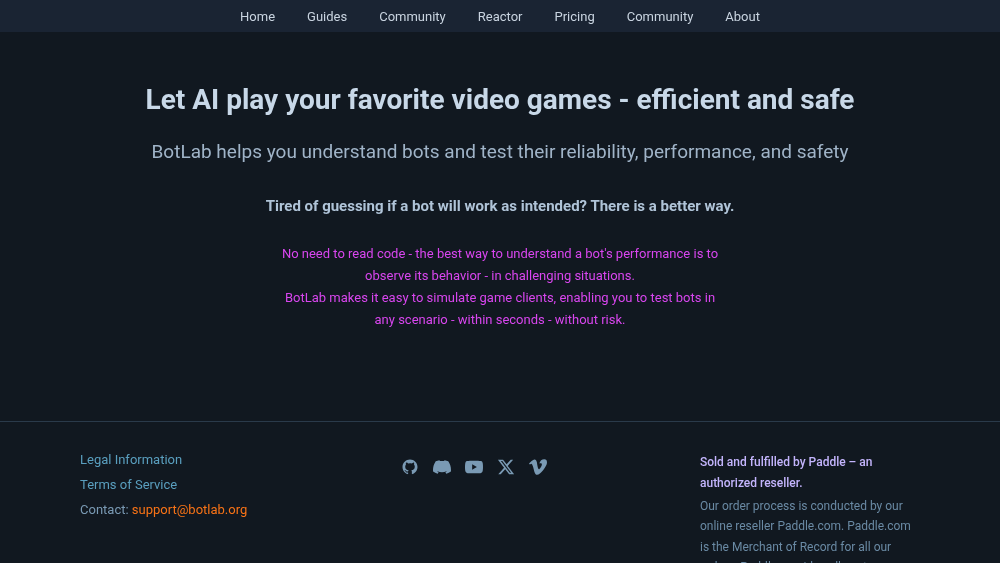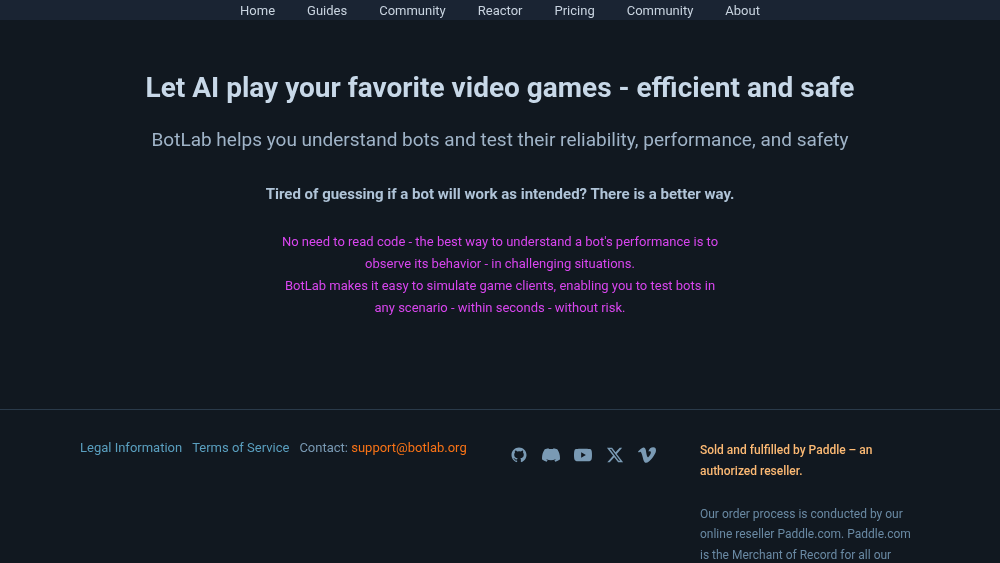--- a/index.html
+++ b/index.html
@@ -11,21 +11,21 @@
       min-height: 563px;
       width: 1000px;
     }
 
     
     nav {
       background-color: #1a2433;
       display: flex;
       justify-content: center;
       align-items: center;
-      height: 20px;
+      height: 32px;
       gap: 32px;
     }
     nav a {
       color: #c9d4e0;
       text-decoration: none;
       font-size: 13px;
       cursor: pointer;
     }
 
     
@@ -67,21 +67,21 @@
     footer {
       border-top: 1px solid #2a3a4a;
       margin: 60px 0 0;
       padding: 30px 80px 30px;
       display: flex;
       justify-content: space-between;
       align-items: flex-start;
     }
     .footer-left {
       display: flex;
-      flex-direction: row;
+      flex-direction: column;
       gap: 10px;
     }
     .footer-left a {
       color: #5a9fbf;
       text-decoration: none;
       font-size: 13px;
     }
     .footer-contact {
       font-size: 13px;
       color: #7a9ab4;
@@ -179,16 +179,16 @@
 
       <a class="footer-icon" title="Vimeo">
         <svg width="18" height="18" viewBox="0 0 24 24" fill="currentColor">
           <path d="M23.977 6.416c-.105 2.338-1.739 5.543-4.894 9.609-3.268 4.247-6.026 6.37-8.29 6.37-1.409 0-2.578-1.294-3.553-3.881L5.322 11.4C4.603 8.816 3.834 7.522 3.01 7.522c-.179 0-.806.378-1.881 1.132L0 7.197c1.185-1.044 2.351-2.084 3.501-3.128C5.08 2.701 6.266 1.984 7.055 1.91c1.867-.18 3.016 1.1 3.447 3.838.465 2.953.789 4.789.971 5.507.539 2.45 1.131 3.674 1.776 3.674.502 0 1.256-.796 2.265-2.385 1.004-1.589 1.54-2.797 1.612-3.628.144-1.371-.395-2.061-1.614-2.061-.574 0-1.167.121-1.777.391 1.186-3.868 3.434-5.757 6.762-5.637 2.473.06 3.628 1.664 3.48 4.807z"></path>
         </svg>
       </a>
     </div>
   </div>
 
   <div class="footer-right">
-    <p style="margin-bottom:23px; font-weight:500; color:#fdba74;">Sold and fulfilled by Paddle – an authorized reseller.</p>
+    <p style="margin-bottom:3px; font-weight:500; color:#c4b5fd;">Sold and fulfilled by Paddle – an authorized reseller.</p>
     <p>Our order process is conducted by our online reseller Paddle.com. Paddle.com is the Merchant of Record for all our orders. Paddle provides all customer service inquiries and handles returns.</p>
   </div>
 </footer>
 
 </body></html>

